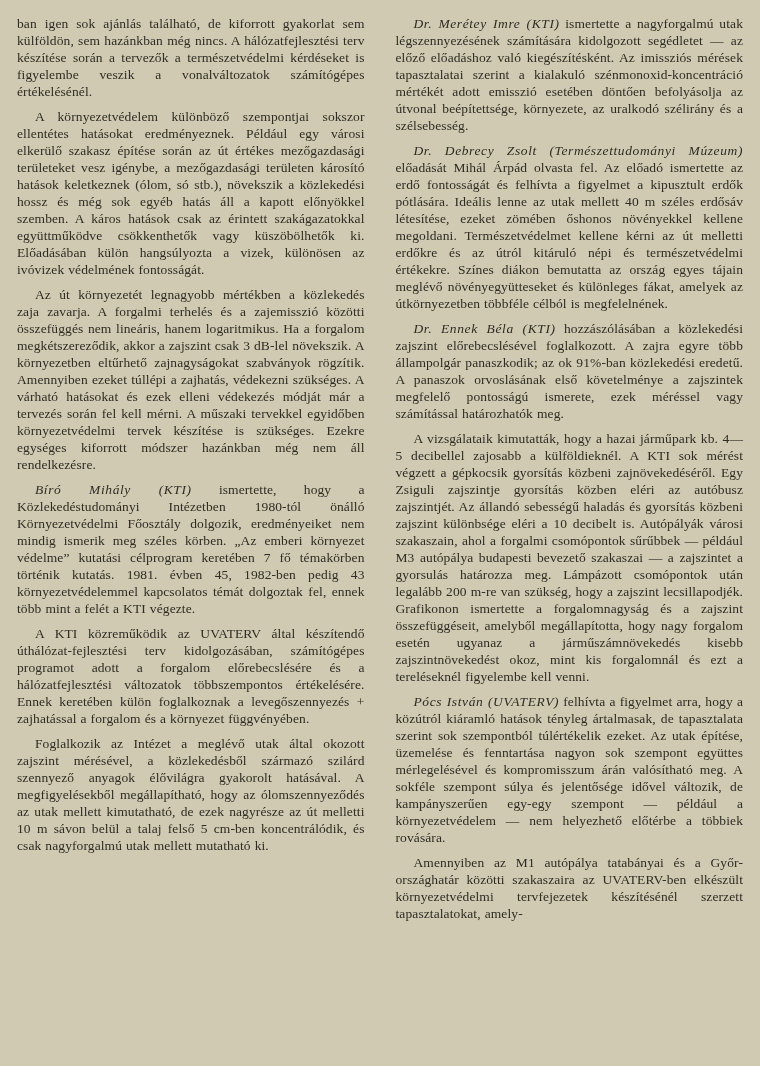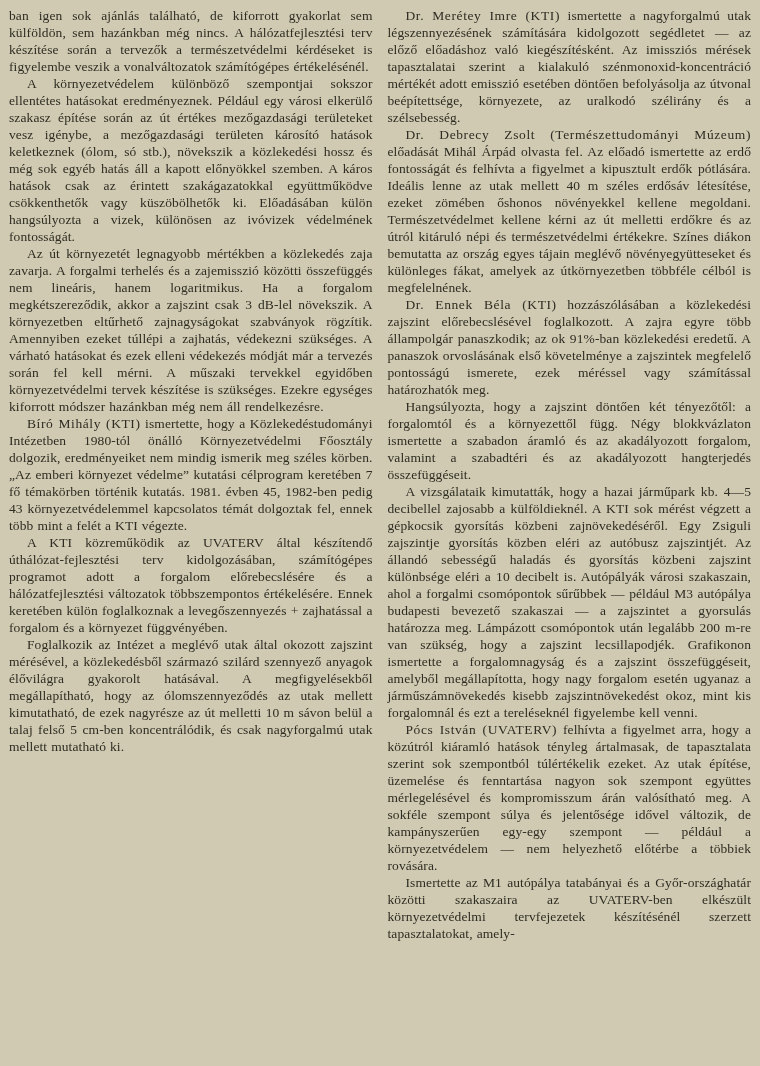--- a/index.html
+++ b/index.html
@@ -28,28 +28,29 @@
   }
   .column {
     flex: 1 1 0;
     min-width: 0;
     font-size: 13.5px;
     line-height: 17px;
     text-align: justify;
     letter-spacing: 0.1px;
   }
   .para {
-    margin: 0;
+    margin: 8px;
     text-indent: 18px;
     word-spacing: 0.5px;
   }
   .para.no-indent {
     text-indent: 0;
   }
   .lead {
+    font-style: italic;
     letter-spacing: 0.6px;
   }
 </style>
 </head>
 <body>
 
 <div class="page">
   <div class="columns">
 
     <div class="column">
@@ -58,20 +59,19 @@
       <p class="para"><span>Az út környezetét legnagyobb mértékben a közlekedés zaja zavarja. A forgalmi terhelés és a zajemisszió közötti összefüggés nem lineáris, hanem logaritmikus. Ha a forgalom megkétszereződik, akkor a zajszint csak 3 dB-lel növekszik. A környezetben eltűrhető zajnagyságokat szabványok rögzítik. Amennyiben ezeket túllépi a zajhatás, védekezni szükséges. A várható hatásokat és ezek elleni védekezés módját már a tervezés során fel kell mérni. A műszaki tervekkel egyidőben környezetvédelmi tervek készítése is szükséges. Ezekre egységes kiforrott módszer hazánkban még nem áll rendelkezésre.</span></p>
       <p class="para"><span class="lead">Bíró Mihály (KTI)</span><span> ismertette, hogy a Közlekedéstudományi Intézetben 1980-tól önálló Környezetvédelmi Főosztály dolgozik, eredményeiket nem mindig ismerik meg széles körben. „Az emberi környezet védelme” kutatási célprogram keretében 7 fő témakörben történik kutatás. 1981. évben 45, 1982-ben pedig 43 környezetvédelemmel kapcsolatos témát dolgoztak fel, ennek több mint a felét a KTI végezte.</span></p>
       <p class="para"><span>A KTI közreműködik az UVATERV által készítendő úthálózat-fejlesztési terv kidolgozásában, számítógépes programot adott a forgalom előrebecslésére és a hálózatfejlesztési változatok többszempontos értékelésére. Ennek keretében külön foglalkoznak a levegőszennyezés + zajhatással a forgalom és a környezet függvényében.</span></p>
       <p class="para"><span>Foglalkozik az Intézet a meglévő utak által okozott zajszint mérésével, a közlekedésből származó szilárd szennyező anyagok élővilágra gyakorolt hatásával. A megfigyelésekből megállapítható, hogy az ólomszennyeződés az utak mellett kimutatható, de ezek nagyrésze az út melletti 10 m sávon belül a talaj felső 5 cm-ben koncentrálódik, és csak nagyforgalmú utak mellett mutatható ki.</span></p>
     </div>
 
     <div class="column">
       <p class="para"><span class="lead">Dr. Merétey Imre (KTI)</span><span> ismertette a nagyforgalmú utak légszennyezésének számítására kidolgozott segédletet — az előző előadáshoz való kiegészítésként. Az imissziós mérések tapasztalatai szerint a kialakuló szénmonoxid-koncentráció mértékét adott emisszió esetében döntően befolyásolja az útvonal beépítettsége, környezete, az uralkodó szélirány és a szélsebesség.</span></p>
       <p class="para"><span class="lead">Dr. Debrecy Zsolt (Természettudományi Múzeum)</span><span> előadását Mihál Árpád olvasta fel. Az előadó ismertette az erdő fontosságát és felhívta a figyelmet a kipusztult erdők pótlására. Ideális lenne az utak mellett 40 m széles erdősáv létesítése, ezeket zömében őshonos növényekkel kellene megoldani. Természetvédelmet kellene kérni az út melletti erdőkre és az útról kitáruló népi és természetvédelmi értékekre. Színes diákon bemutatta az ország egyes tájain meglévő növényegyütteseket és különleges fákat, amelyek az útkörnyezetben többféle célból is megfelelnének.</span></p>
       <p class="para"><span class="lead">Dr. Ennek Béla (KTI)</span><span> hozzászólásában a közlekedési zajszint előrebecslésével foglalkozott. A zajra egyre több állampolgár panaszkodik; az ok 91%-ban közlekedési eredetű. A panaszok orvoslásának első követelménye a zajszintek megfelelő pontosságú ismerete, ezek méréssel vagy számítással határozhatók meg.</span></p>
-      <p class="para"><span>Hangsúlyozta, hogy a zajszint döntően két tényezőtől: a forgalomtól és a környezettől függ. Négy blokkvázlaton ismertette a szabadon áramló és az akadályozott forgalom, valamint a szabadtéri és az akadályozott hangterjedés összefüggéseit.</span></p>
       <p class="para"><span>A vizsgálataik kimutatták, hogy a hazai járműpark kb. 4—5 decibellel zajosabb a külföldieknél. A KTI sok mérést végzett a gépkocsik gyorsítás közbeni zajnövekedéséről. Egy Zsiguli zajszintje gyorsítás közben eléri az autóbusz zajszintjét. Az állandó sebességű haladás és gyorsítás közbeni zajszint különbsége eléri a 10 decibelt is. Autópályák városi szakaszain, ahol a forgalmi csomópontok sűrűbbek — például M3 autópálya budapesti bevezető szakaszai — a zajszintet a gyorsulás határozza meg. Lámpázott csomópontok után legalább 200 m-re van szükség, hogy a zajszint lecsillapodjék. Grafikonon ismertette a forgalomnagyság és a zajszint összefüggéseit, amelyből megállapította, hogy nagy forgalom esetén ugyanaz a járműszámnövekedés kisebb zajszintnövekedést okoz, mint kis forgalomnál és ezt a tereléseknél figyelembe kell venni.</span></p>
       <p class="para"><span class="lead">Pócs István (UVATERV)</span><span> felhívta a figyelmet arra, hogy a közútról kiáramló hatások tényleg ártalmasak, de tapasztalata szerint sok szempontból túlértékelik ezeket. Az utak építése, üzemelése és fenntartása nagyon sok szempont együttes mérlegelésével és kompromisszum árán valósítható meg. A sokféle szempont súlya és jelentősége idővel változik, de kampányszerűen egy-egy szempont — például a környezetvédelem — nem helyezhető előtérbe a többiek rovására.</span></p>
-      <p class="para"><span>Ismertette az M1 autópálya tatabányai és a Győr-országhatár közötti szakaszaira az UVATERV-ben elkészült környezetvédelmi tervfejezetek készítésénél szerzett tapasztalatokat, amely-</span></p>
+      <p class="para"><span>Amennyiben az M1 autópálya tatabányai és a Győr-országhatár közötti szakaszaira az UVATERV-ben elkészült környezetvédelmi tervfejezetek készítésénél szerzett tapasztalatokat, amely-</span></p>
     </div>
 
   </div>
 </div>
 
 </body></html>

